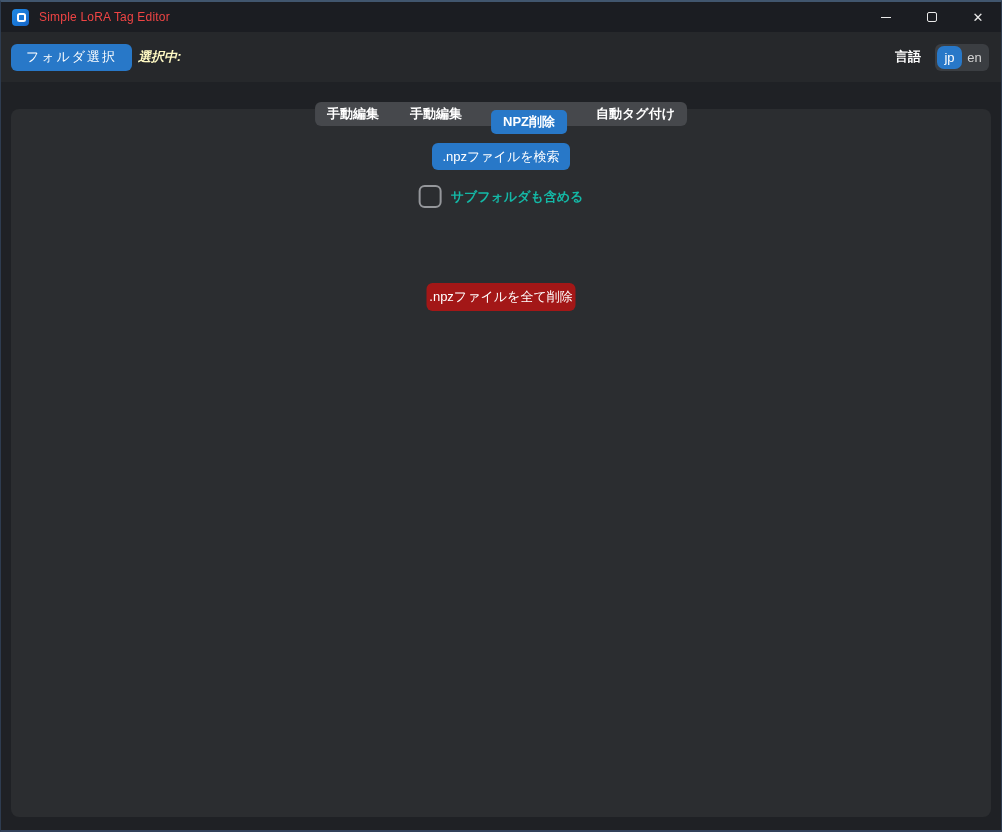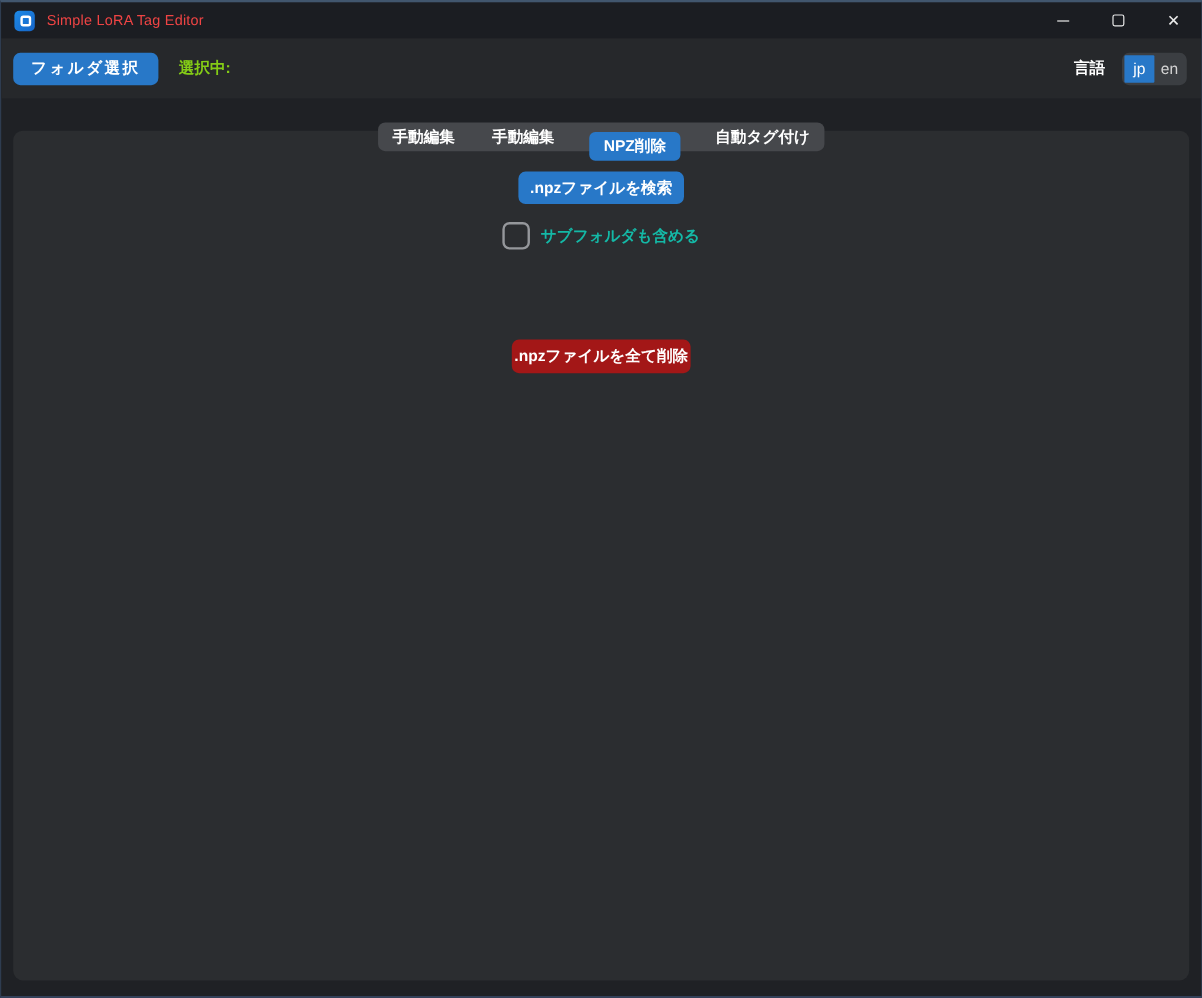--- a/index.html
+++ b/index.html
@@ -46,39 +46,39 @@
   .glyph-max { width: 10px; height: 10px; border: 1.2px solid #eaeaea; border-radius: 2px; }
   .glyph-close { font-size: 13px; font-weight: 300; line-height: 1; }
 
   
   .toolbar {
     position: absolute; top: 30px; left: 0; right: 0; height: 50px;
     background: #26282b;
     display: flex; align-items: center;
   }
   .btn {
-    border: none; color: #ffffff; font-weight: bold; font-size: 13px;
+    border: none; color: #ffffff; font-weight: normal; font-size: 13px;
     font-family: inherit; border-radius: 6px; cursor: pointer;
     display: inline-flex; align-items: center; justify-content: center;
   }
   .btn-blue { background: #2878c8; }
   .folder-btn { margin-left: 10px; width: 121px; height: 27px; letter-spacing: 2px; }
-  .selection-label { margin-left: 17px; color: #84cc16; font-weight: bold; font-size: 13px; }
+  .selection-label { margin-left: 6px; color: #fef9c3; font-weight: bold; font-size: 13px; font-style: italic; }
   .selection-value { margin-left: 6px; color: #d8d8d8; font-size: 13px; }
   .lang-group { margin-left: auto; display: flex; align-items: center; }
   .lang-label { color: #ffffff; font-weight: bold; font-size: 13px; margin-right: 14px; }
   .segmented {
     display: flex; align-items: center;
     background: #3b3e42; border-radius: 6px;
     height: 27px; padding: 0 2px; margin-right: 12px;
   }
   .seg-item {
     min-width: 25px; height: 23px; padding: 0 4px;
     display: flex; align-items: center; justify-content: center;
-    color: #d4d4d4; font-size: 13px; border-radius: 1px; cursor: pointer;
+    color: #d4d4d4; font-size: 13px; border-radius: 7px; cursor: pointer;
   }
   .seg-item.active { background: #2878c8; color: #ffffff; }
 
   
   .panel {
     position: absolute; left: 10px; right: 10px; top: 107px; bottom: 13px;
     background: #2b2d30; border-radius: 8px;
   }
 
   .tabbar {

